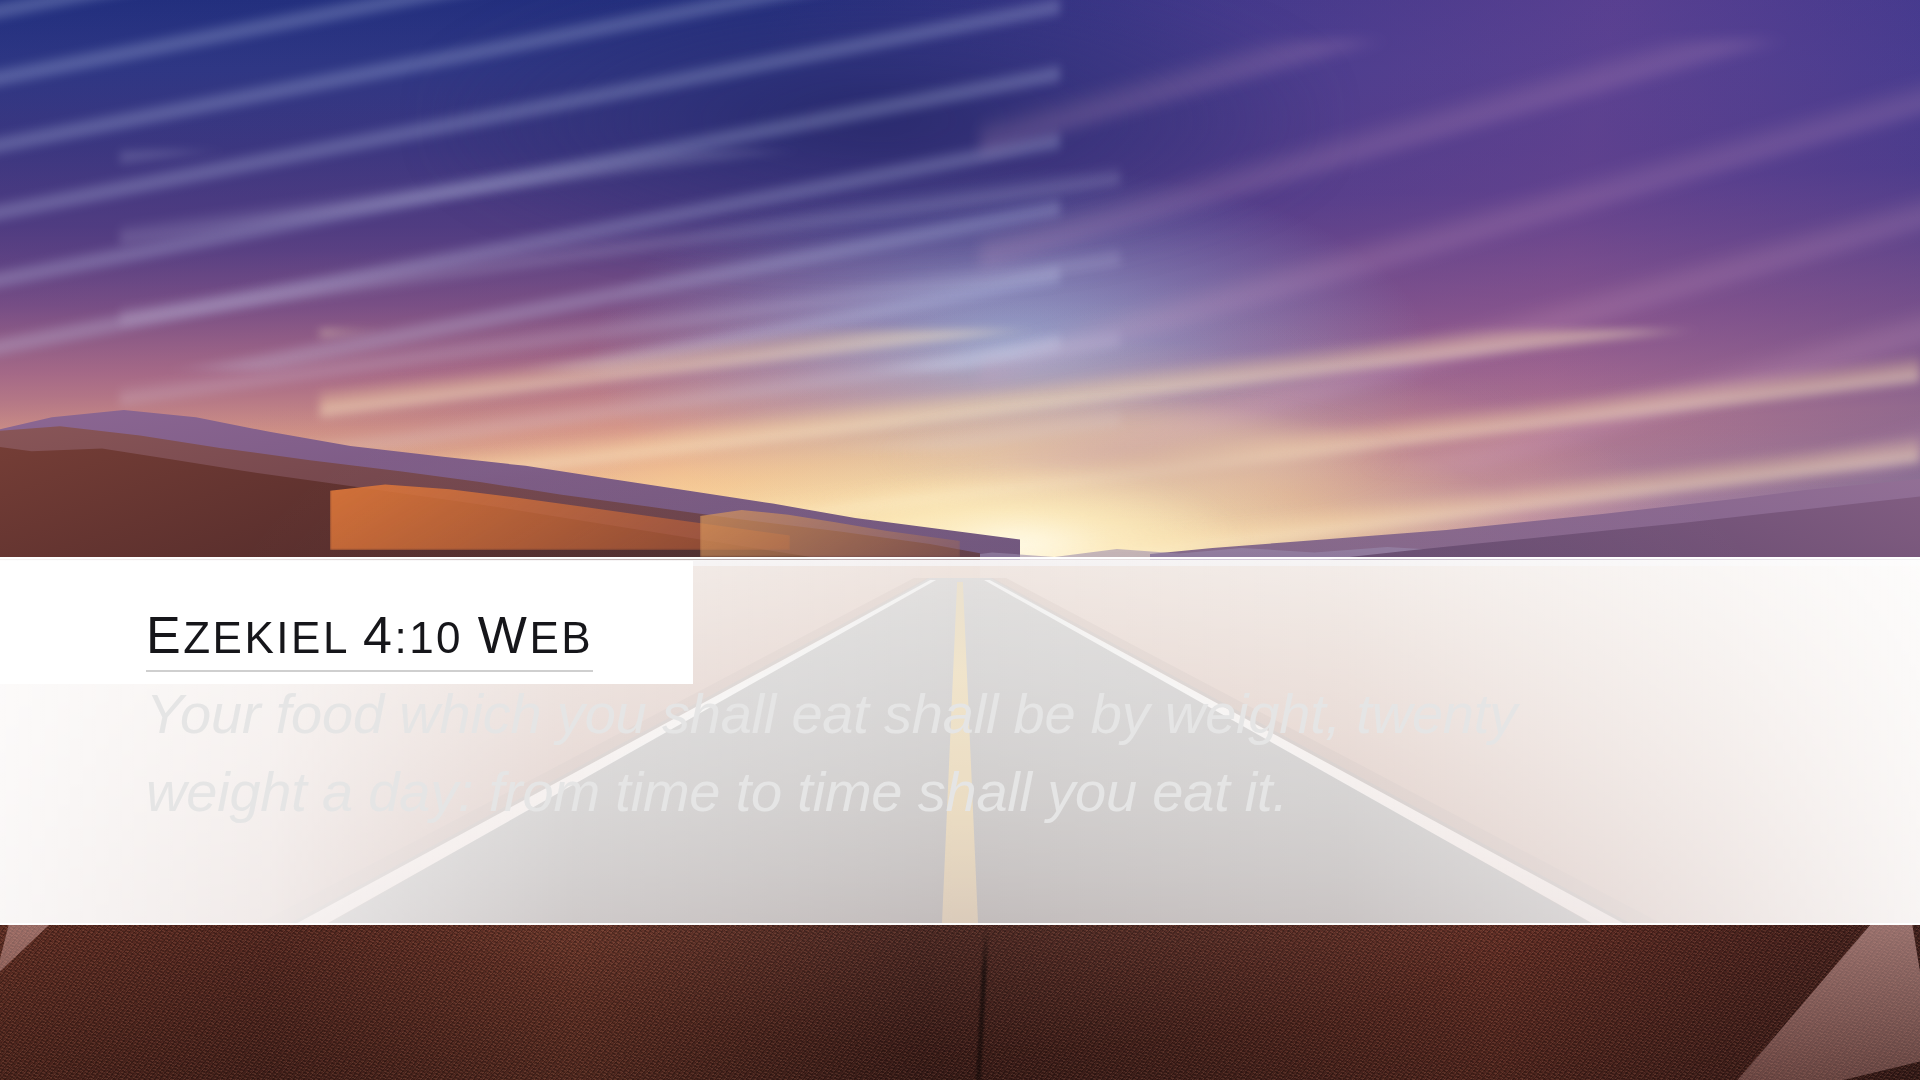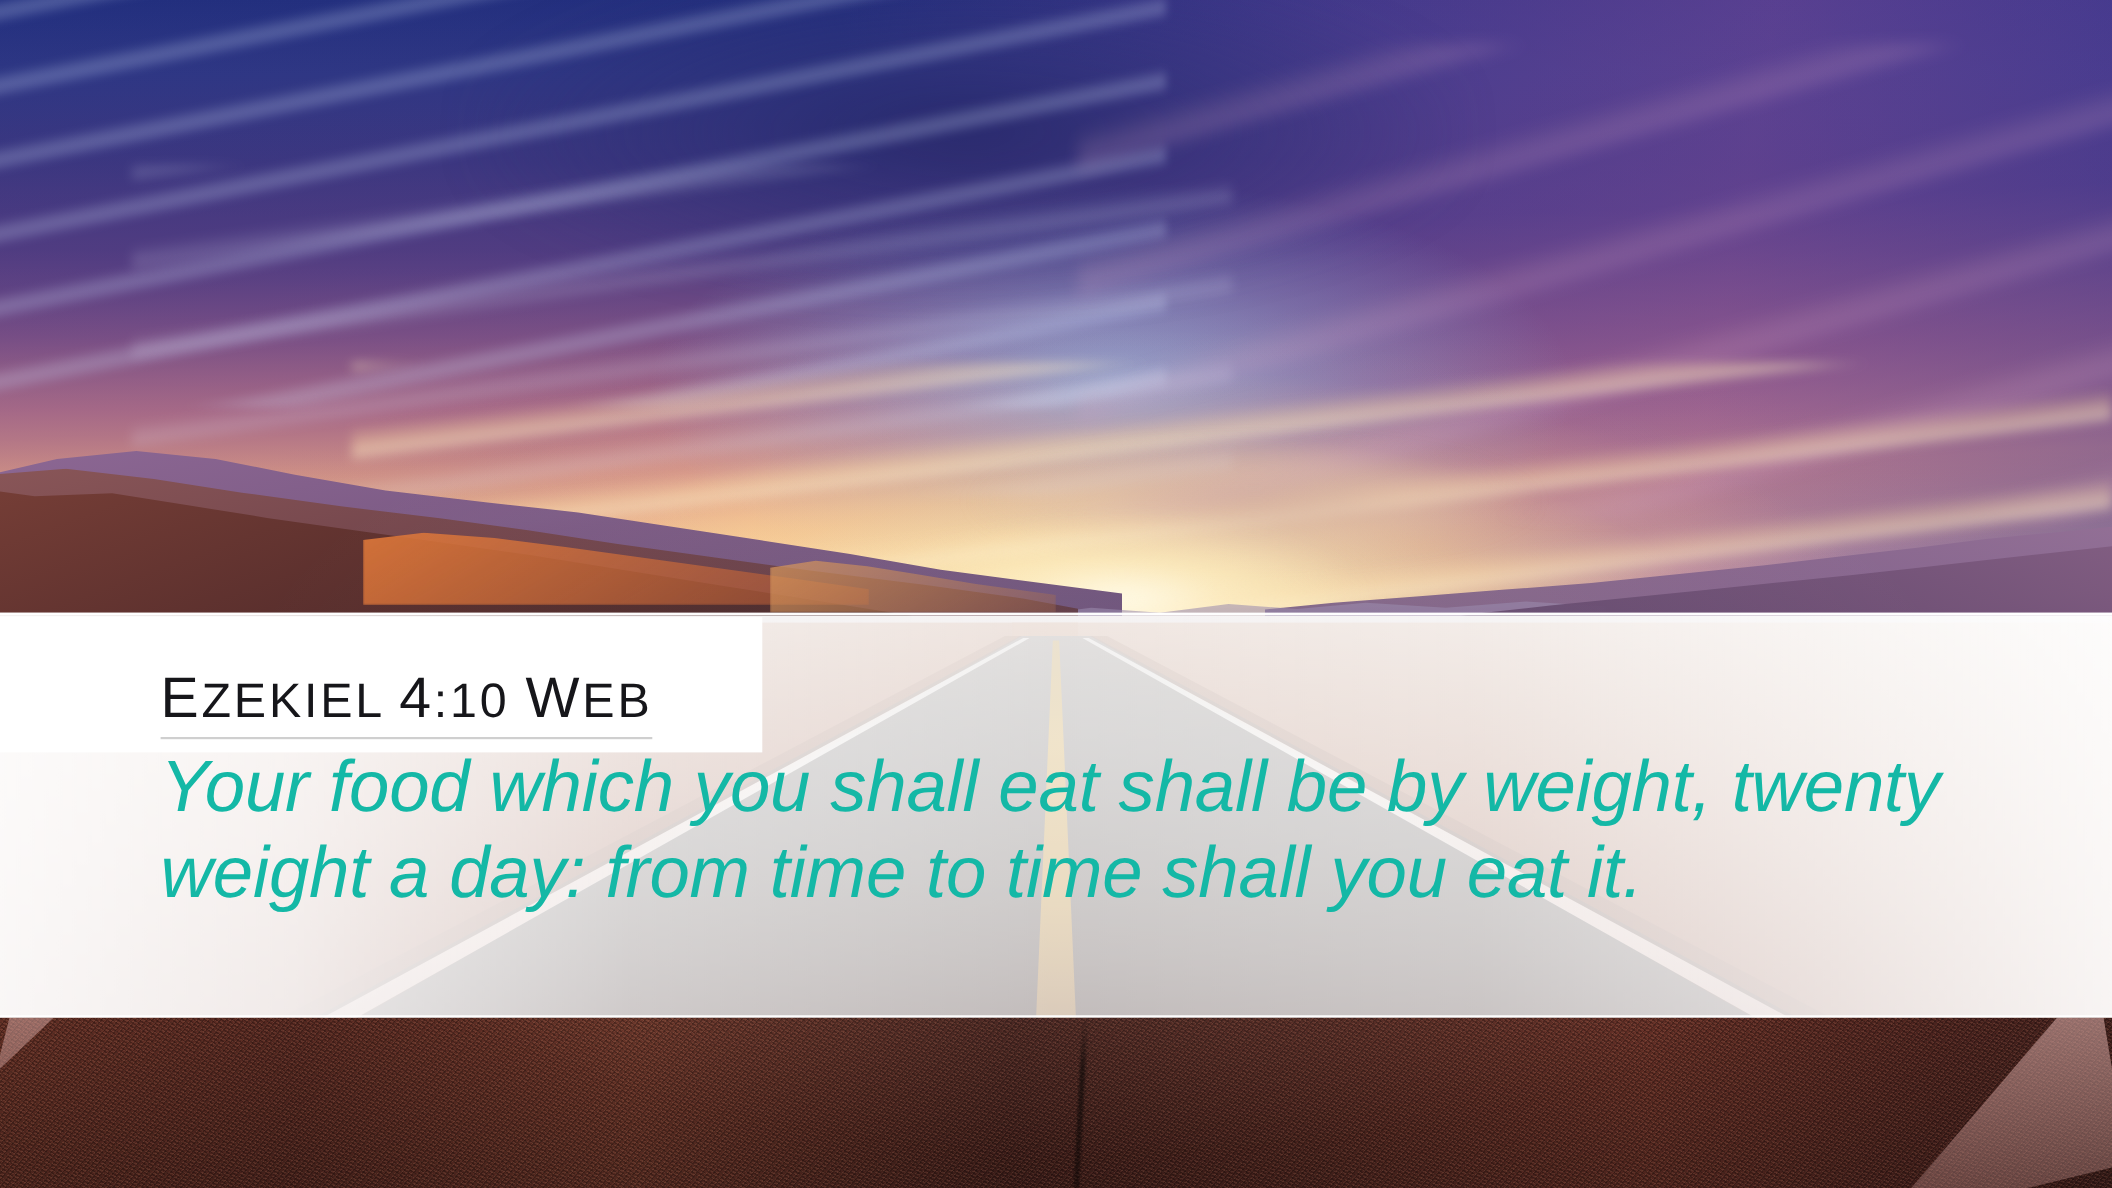--- a/index.html
+++ b/index.html
@@ -458,23 +458,23 @@
   .verse-lines {
     position: absolute;
     left: 146px;
     top: 118px;
     width: 1680px;
   }
   .verse-line {
     font-family: "Liberation Sans", sans-serif;
     font-style: italic;
     font-weight: 300;
-    font-size: 66px;
+    font-size: 56px;
     line-height: 78px;
-    color: #14b8a6;
+    color: #e5e5e5;
     white-space: nowrap;
     letter-spacing: -0.2px;
   }
 </style>
 </head>
 <body>
 
 <div id="stage">
 
   <div class="photo">

